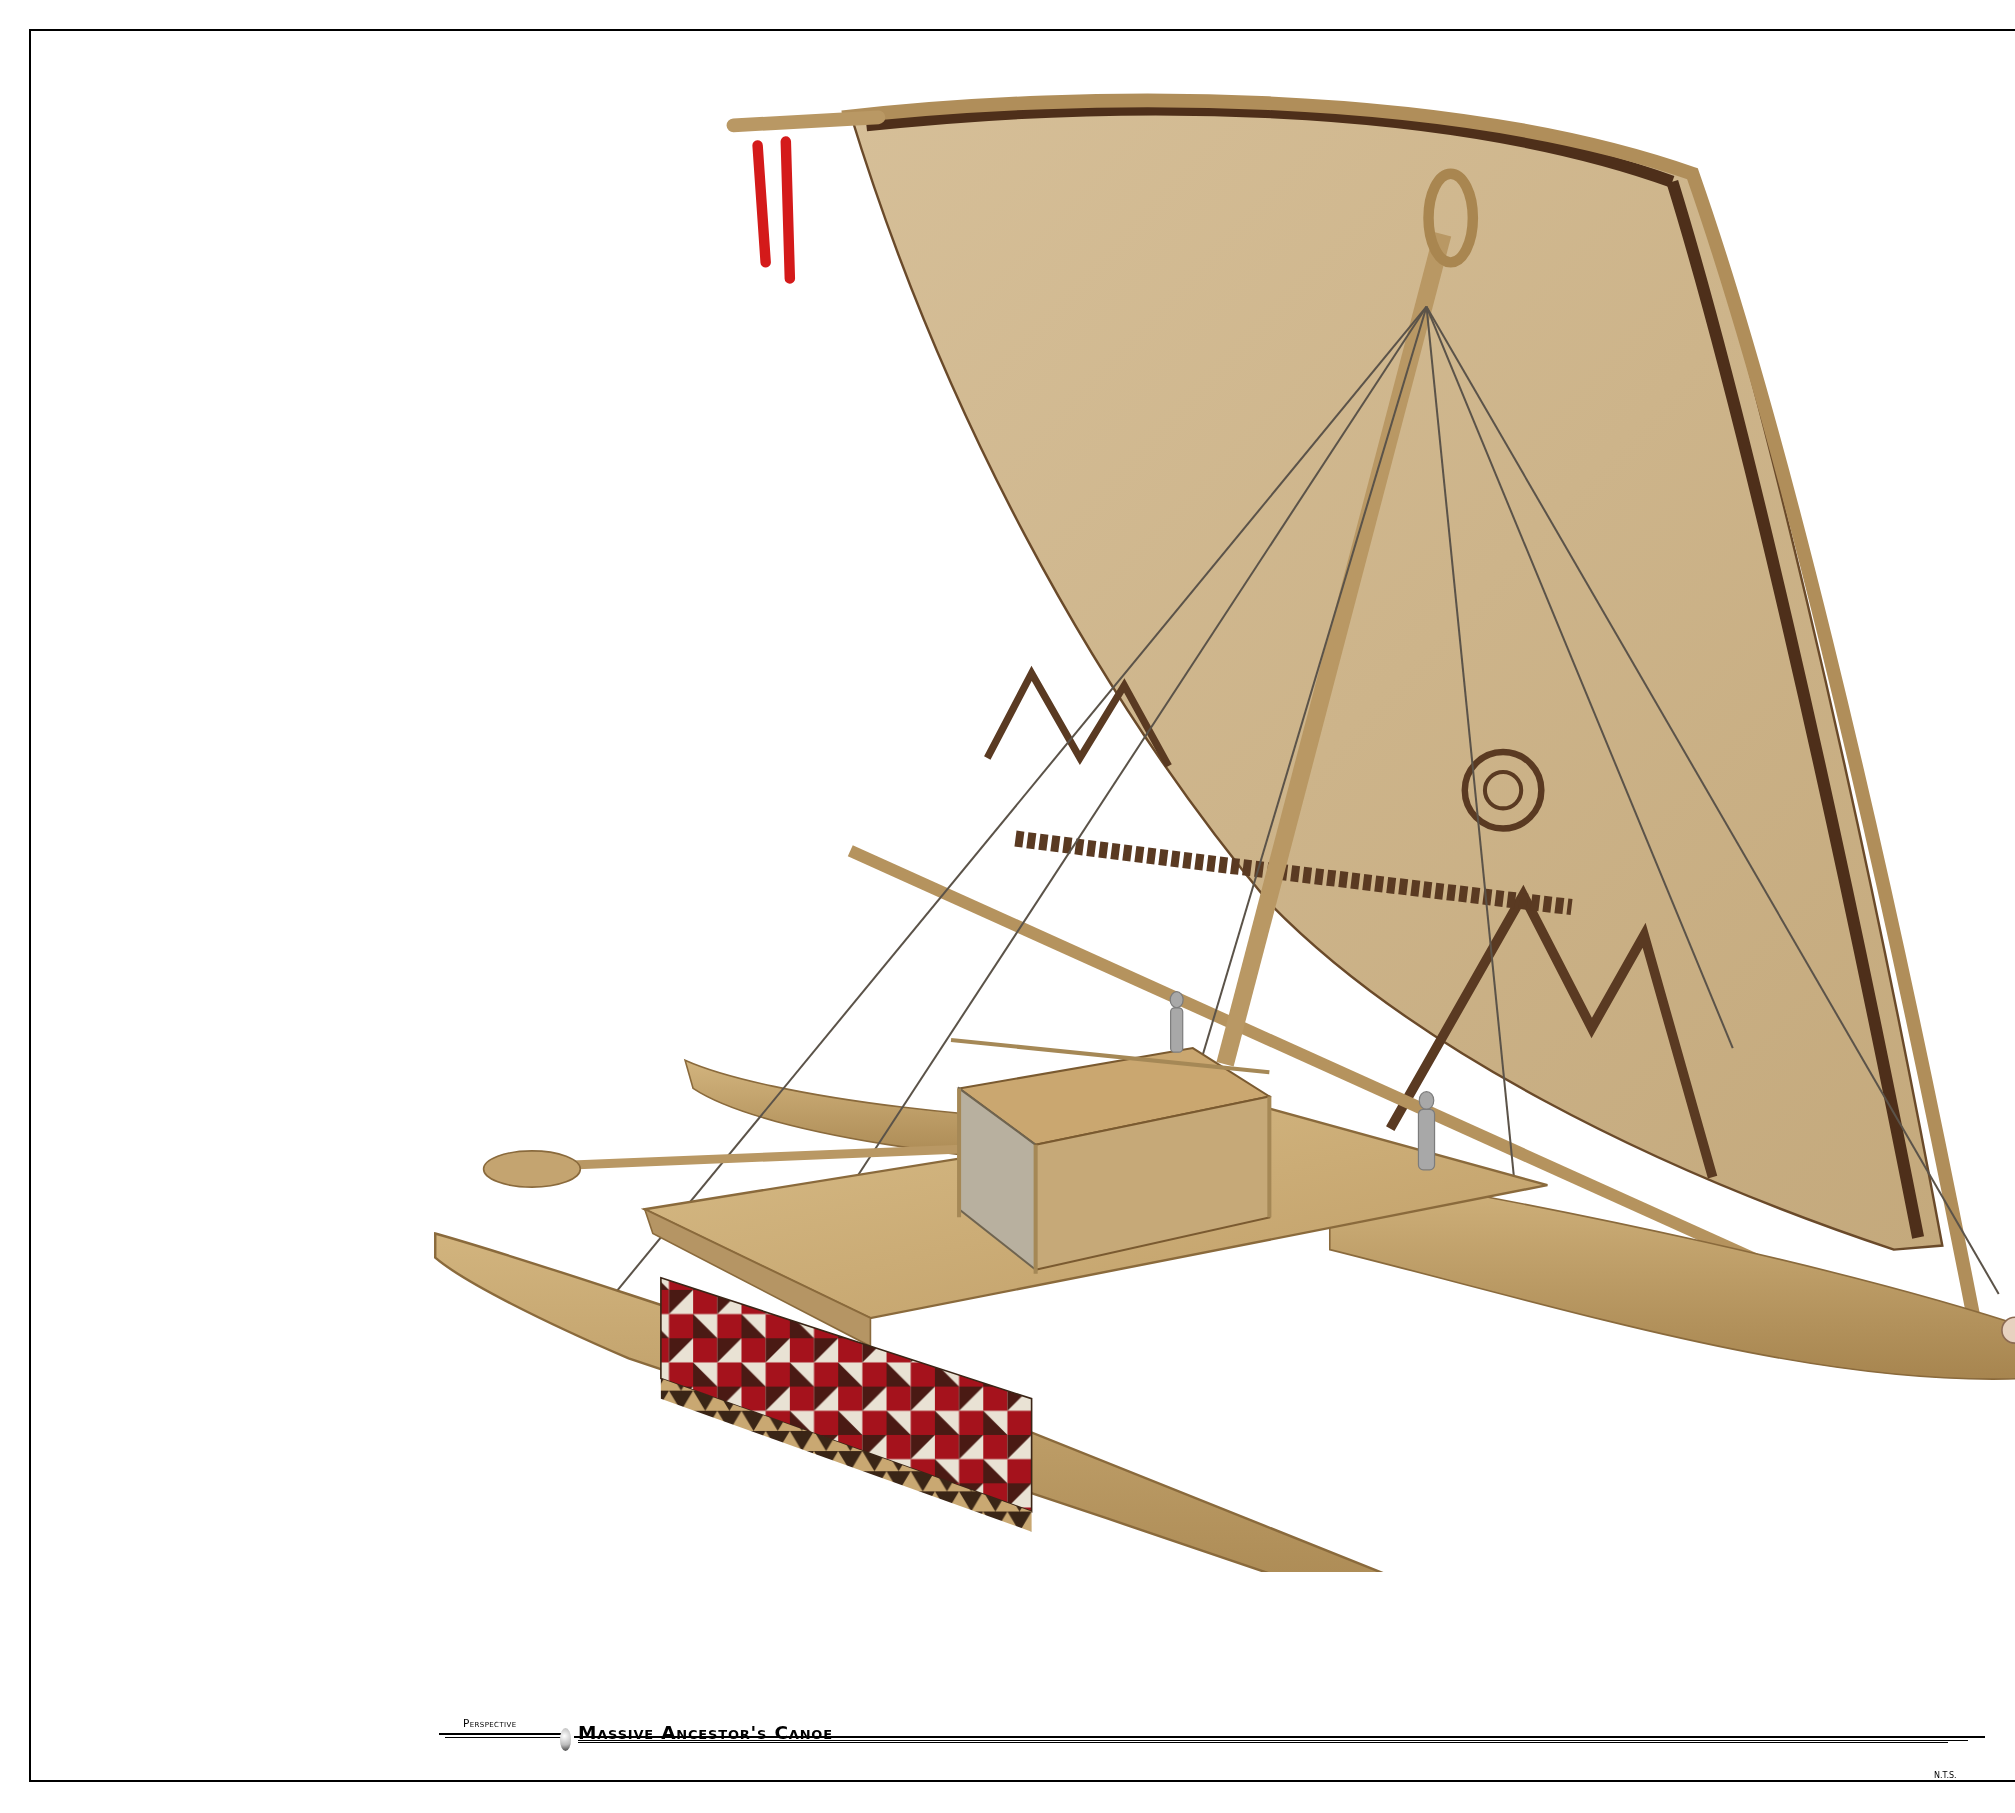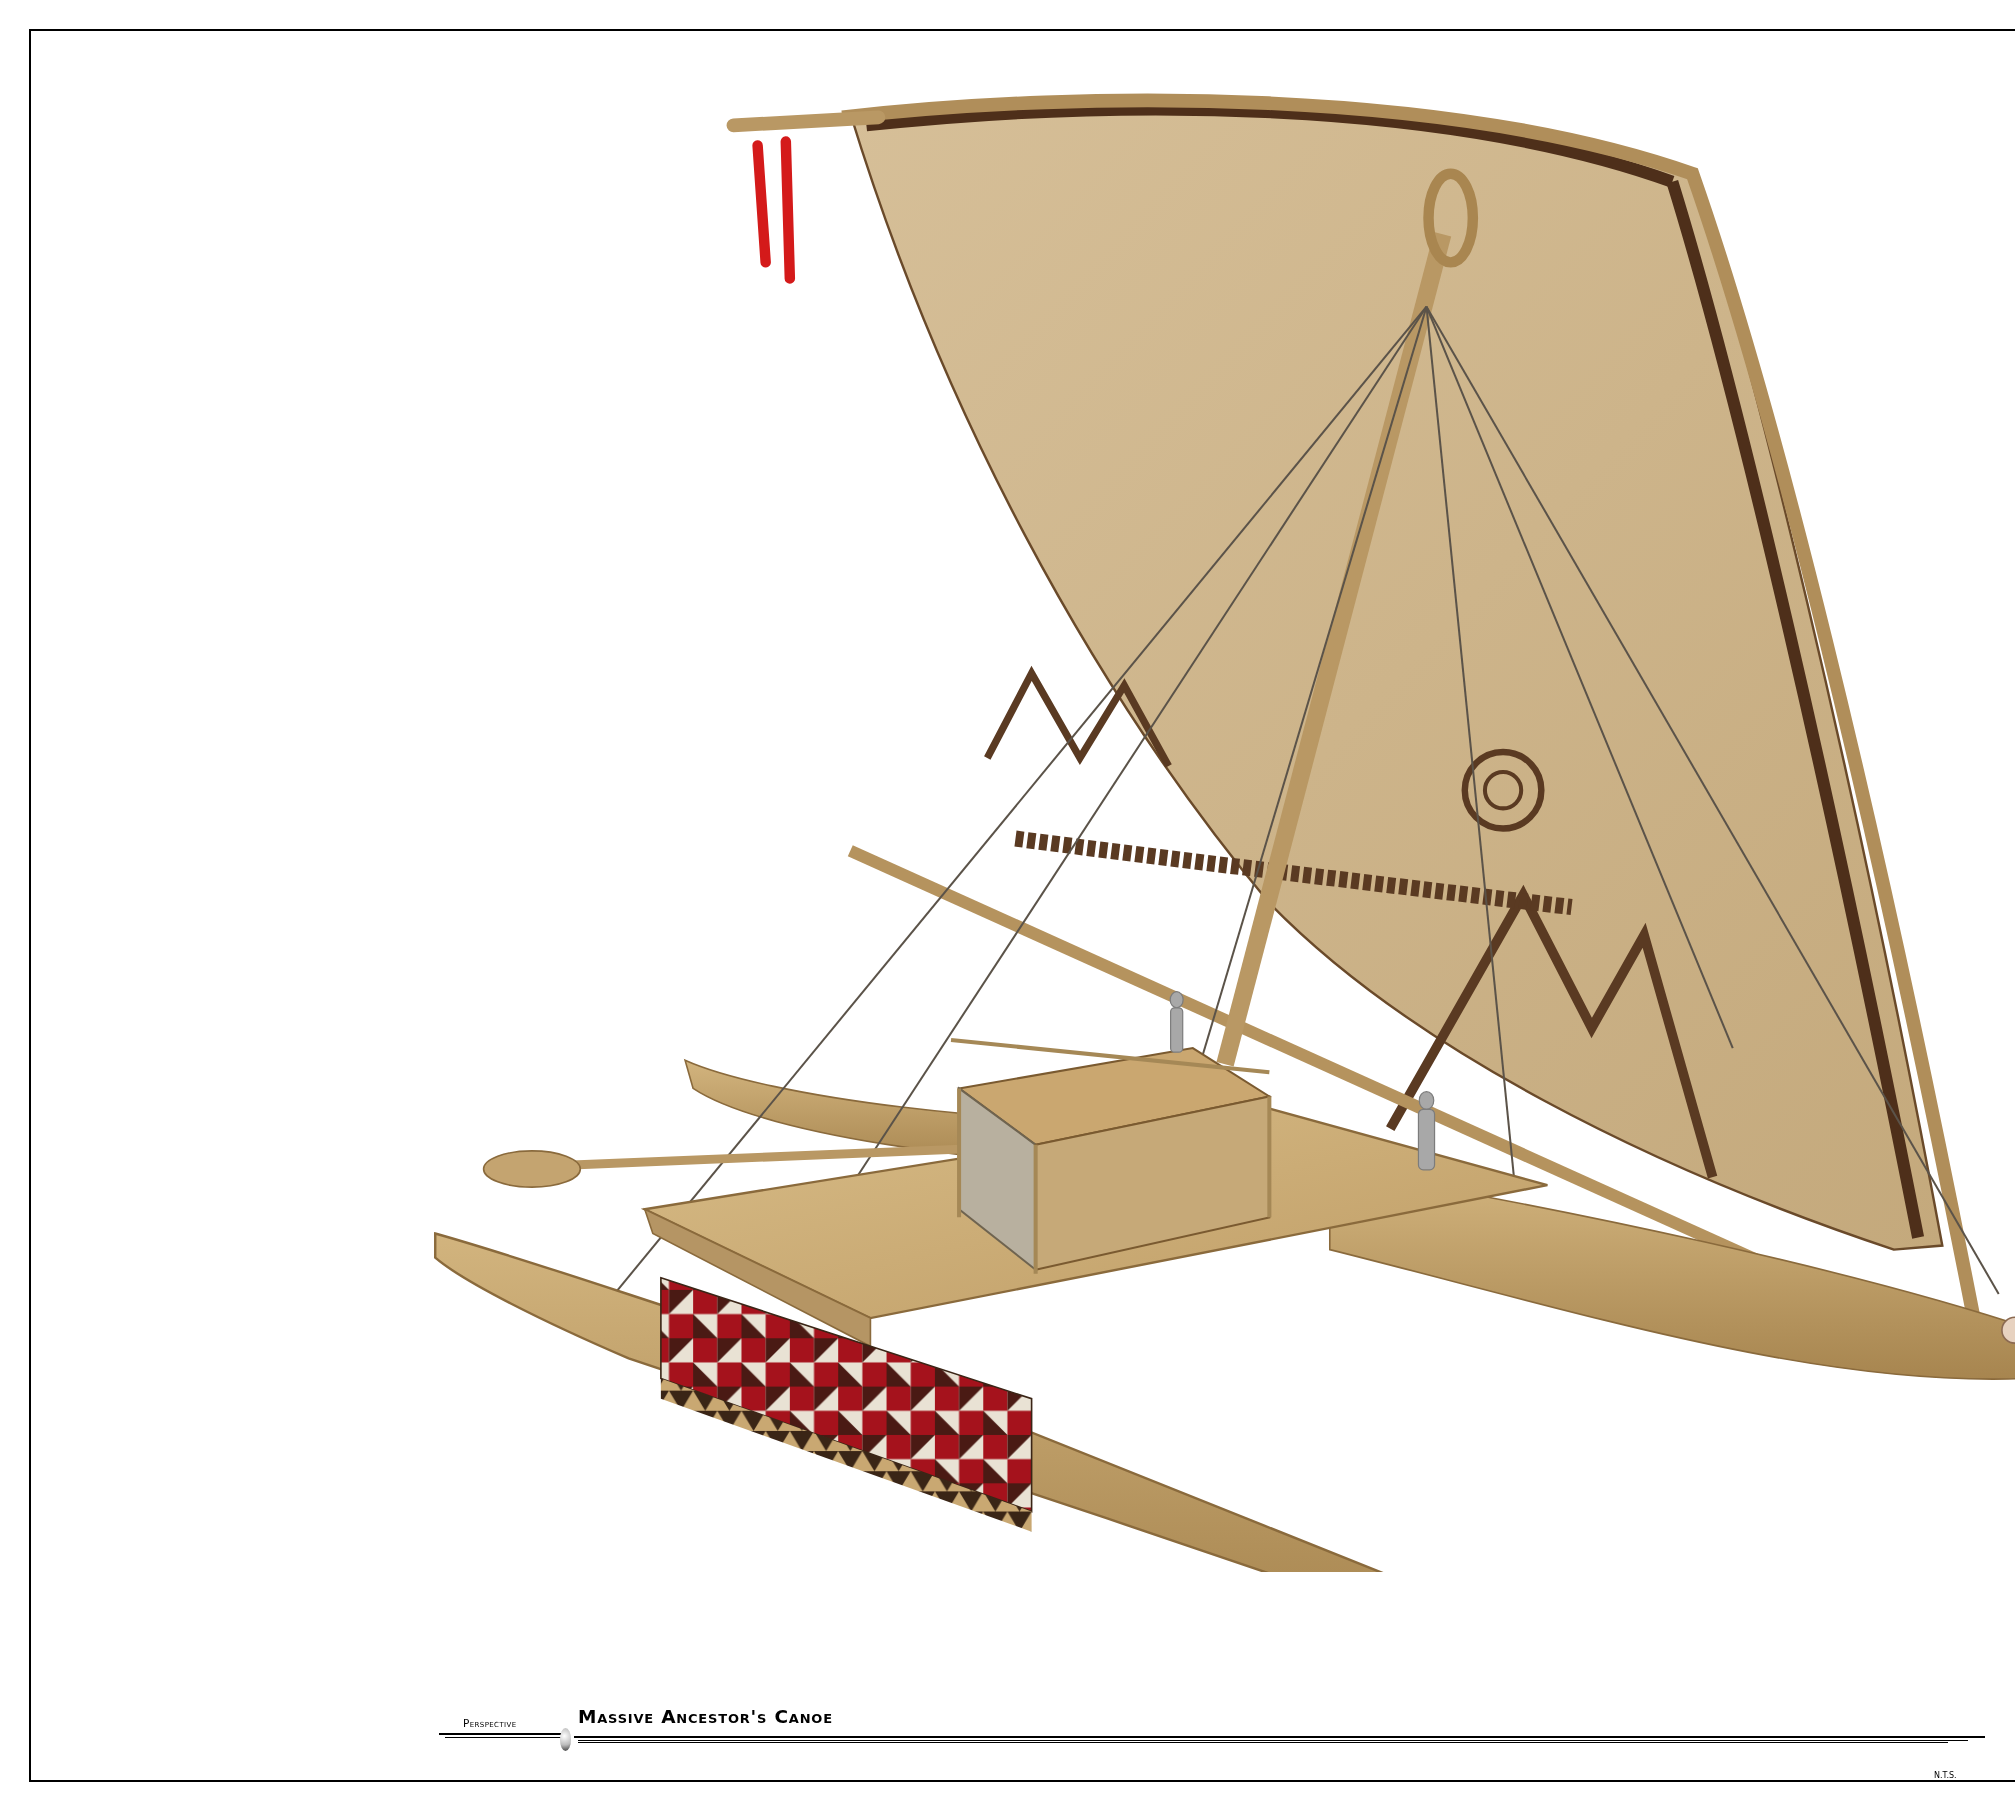--- a/index.html
+++ b/index.html
@@ -5,21 +5,21 @@
   html,body{margin:0;padding:0;background:#fff;}
   body{width:2539px;height:1814px;position:relative;overflow:hidden;font-family:"DejaVu Sans",sans-serif;}
   .sheet-frame{position:absolute;left:29px;top:29px;width:2478px;height:1753px;border:2.8px solid #000;box-sizing:border-box;}
   .artwork{position:absolute;left:403px;top:81px;width:1773px;height:1491px;}
   
   .caption{position:absolute;left:439px;top:1705px;width:1411px;height:48px;}
   .cap-sub{position:absolute;left:24px;top:12px;font-family:"DejaVu Sans",sans-serif;font-size:10.5px;letter-spacing:0.4px;color:#000;font-variant:small-caps;}
   .cap-sub-line{position:absolute;left:0;top:28px;width:125px;height:2px;background:#000;}
   .cap-sub-line2{position:absolute;left:6px;top:32px;width:117px;height:0.8px;background:#000;}
   .cap-bullet{position:absolute;left:121px;top:23.4px;width:11.3px;height:22.6px;border-radius:50%;background:radial-gradient(circle at 40% 35%,#fff 0%,#bbb 55%,#333 100%);}
-  .cap-title{position:absolute;left:139px;top:1px;font-family:"DejaVu Sans",sans-serif;font-size:18.5px;letter-spacing:0.8px;color:#000;font-variant:small-caps;font-weight:bold;white-space:nowrap;}
+  .cap-title{position:absolute;left:139px;top:17px;font-family:"DejaVu Sans",sans-serif;font-size:18.5px;letter-spacing:0.8px;color:#000;font-variant:small-caps;font-weight:bold;white-space:nowrap;}
   .cap-main-line{position:absolute;left:135px;top:31px;width:1411px;height:2px;background:#000;}
   .cap-main-line2{position:absolute;left:139px;top:35px;width:1390px;height:0.8px;background:#000;}
   .cap-main-line3{position:absolute;left:139px;top:37px;width:1370px;height:0.4px;background:#000;}
   .cap-scale{position:absolute;left:1934px;top:1747px;font-size:8px;color:#000;margin-top:24px;}
 </style>
 </head>
 <body>
 
 <div class="sheet-frame"></div>
 

